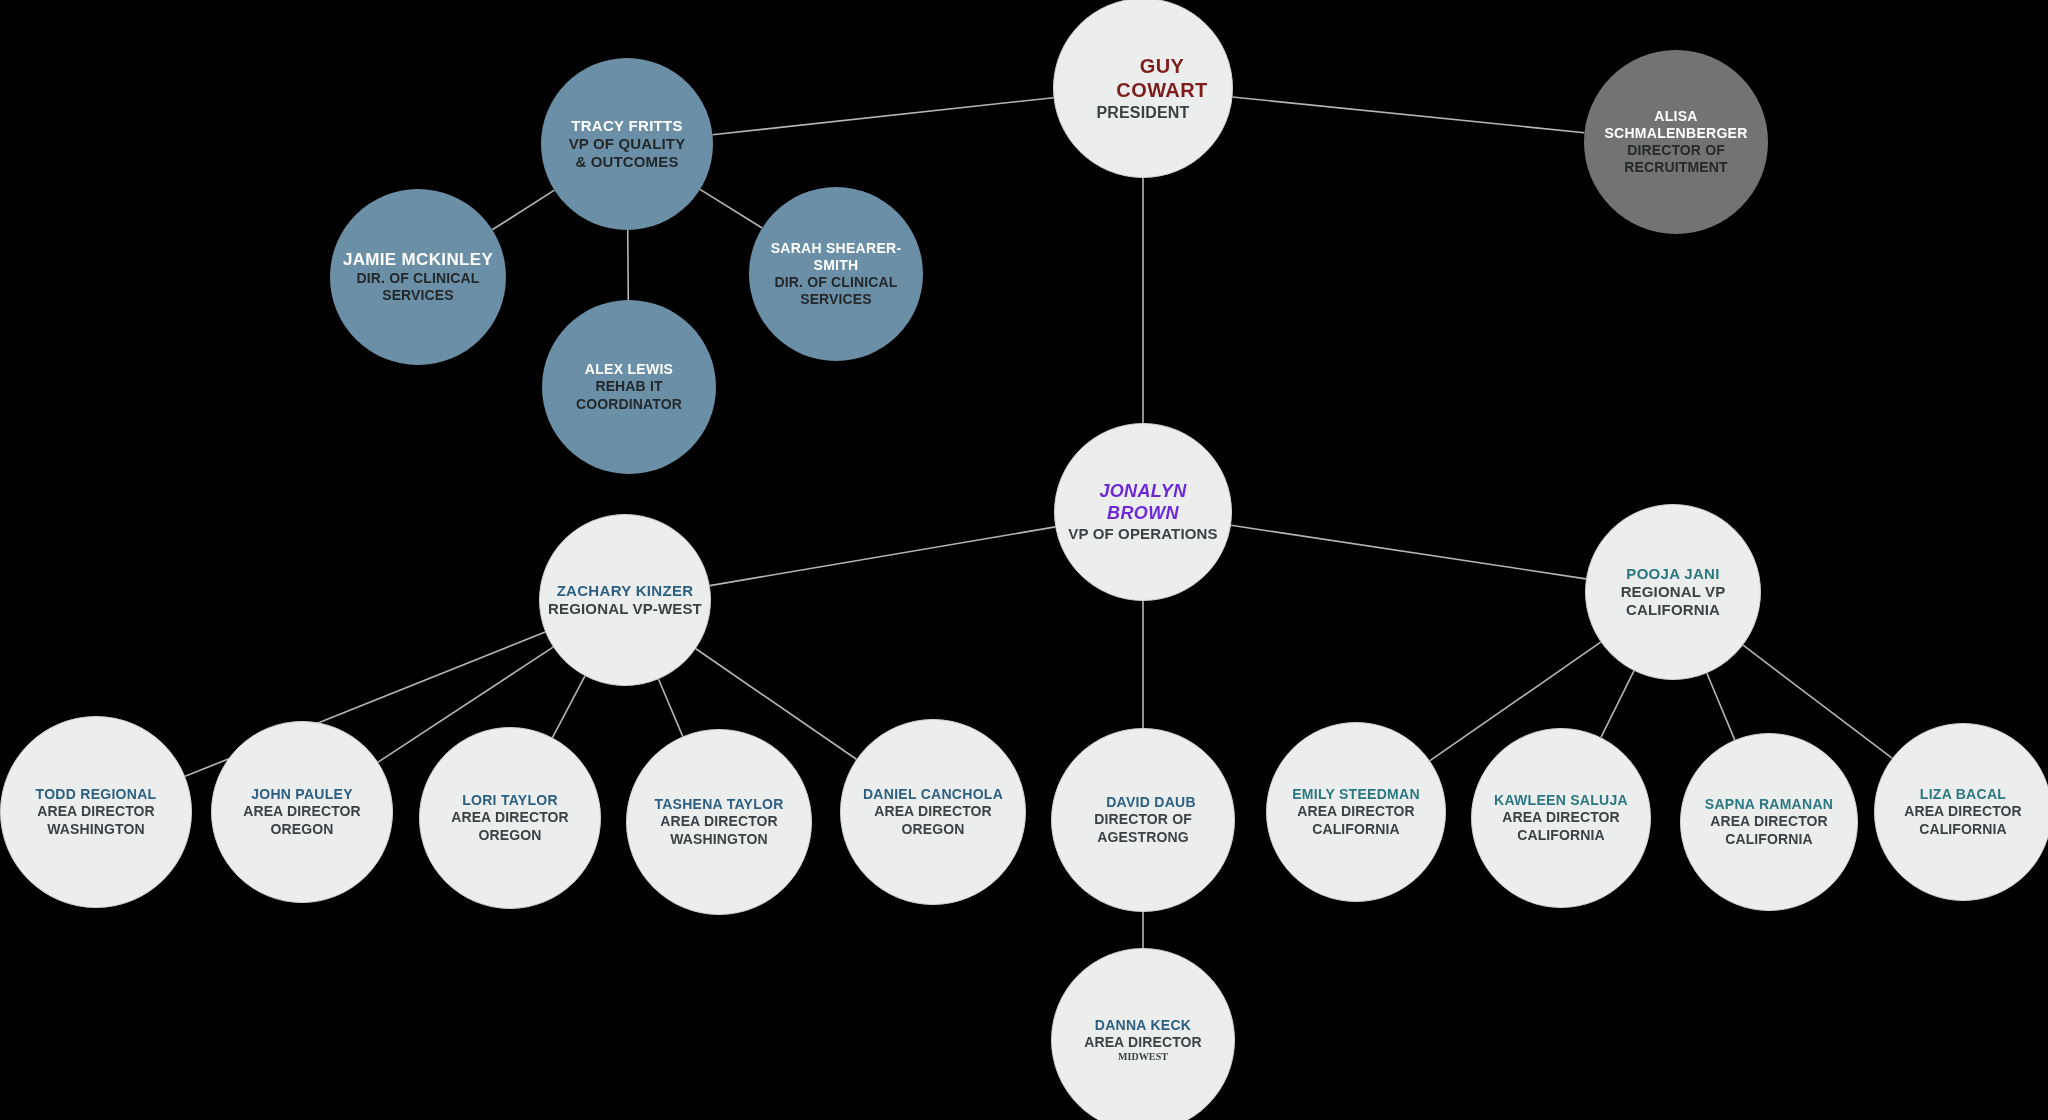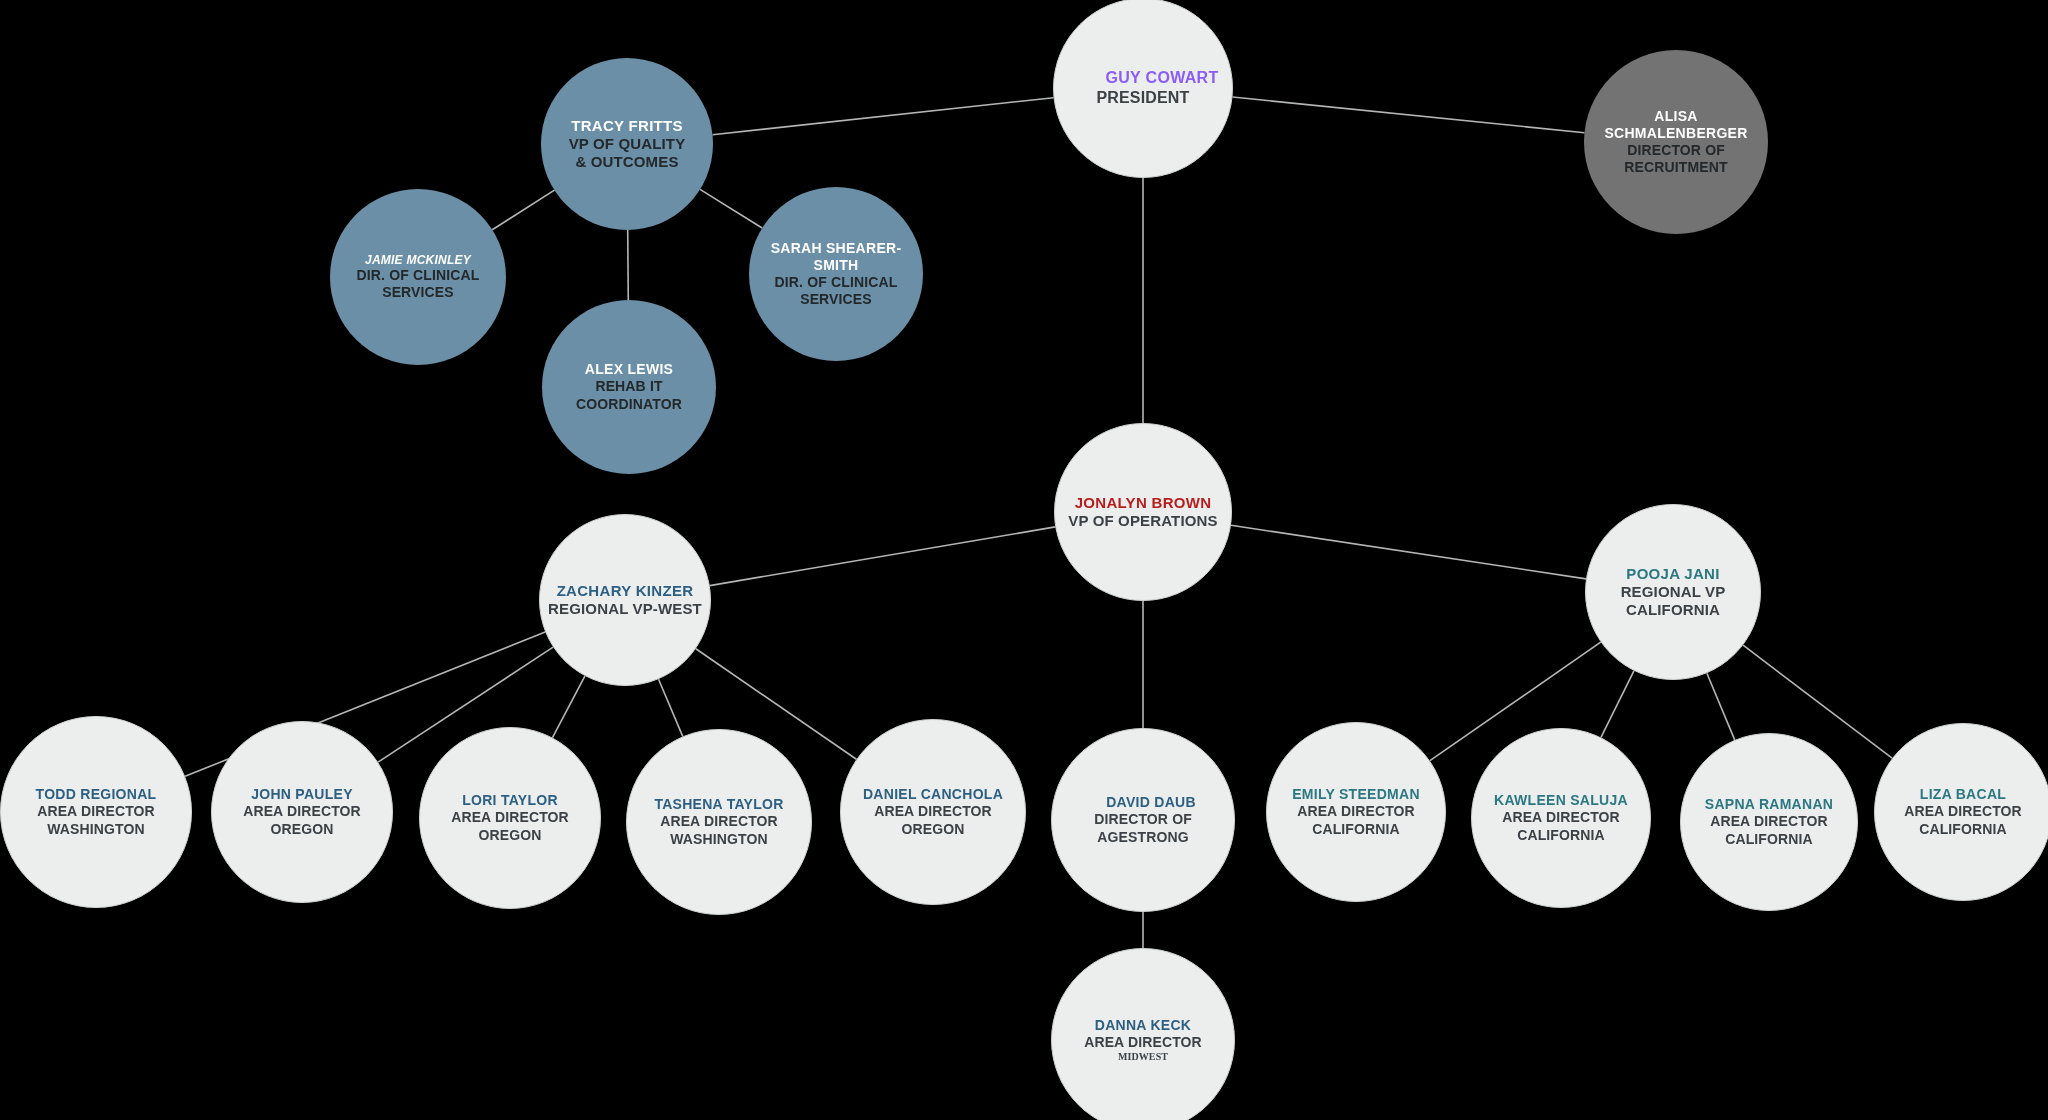--- a/index.html
+++ b/index.html
@@ -38,50 +38,50 @@
       <line x1="658.5323122818111" y1="679.1933332612986" x2="682.7383134626926" y2="736.3606977523166" stroke="#b4b6b6" stroke-width="1.6"></line>
       <line x1="695.8407509389278" y1="648.7605168800412" x2="856.3931414265082" y2="759.2706038390252" stroke="#b4b6b6" stroke-width="1.6"></line>
       <line x1="1143" y1="912" x2="1143" y2="948" stroke="#b4b6b6" stroke-width="1.6"></line>
       <line x1="1600.7046061758354" y1="642.1734594363288" x2="1429.938470956532" y2="760.686234667391" stroke="#b4b6b6" stroke-width="1.6"></line>
       <line x1="1633.9245613097728" y1="670.8486530713512" x2="1600.9635168422778" y2="737.3593320861181" stroke="#b4b6b6" stroke-width="1.6"></line>
       <line x1="1706.8962898383847" y1="673.2098610711299" x2="1734.7185250498155" y2="739.8672995985164" stroke="#b4b6b6" stroke-width="1.6"></line>
       <line x1="1743.1088318394109" y1="645.1860103609324" x2="1892.0944768896868" y2="758.2096031576934" stroke="#b4b6b6" stroke-width="1.6"></line>
     </svg>
   <div id="nodes">
       <div class="node light" style="left: 1053px; top: -2px; width: 180px; height: 180px;">
-        <div class="nm" style="color: #8b5cf6; font-size: 16px; max-width: 166px; margin-left: 38px;">GUY COWART</div>
+        <div class="nm" style="color: #7f1d1d; font-size: 20px; max-width: 166px; margin-left: 38px;">GUY COWART</div>
         <div class="ti" style="font-size: 16px;">PRESIDENT</div>
       </div>
       <div class="node steel" style="left: 541px; top: 58px; width: 172px; height: 172px;">
         <div class="nm" style="color: rgb(255, 255, 255); font-size: 15px; max-width: 158px;">TRACY FRITTS</div>
         <div class="ti" style="font-size: 15px;">VP OF QUALITY</div>
         <div class="ti" style="font-size: 15px;">&amp; OUTCOMES</div>
       </div>
       <div class="node teal" style="left: 1584px; top: 50px; width: 184px; height: 184px;">
         <div class="nm" style="color: rgb(255, 255, 255); font-size: 14px; max-width: 170px;">ALISA SCHMALENBERGER</div>
         <div class="ti" style="font-size: 14px;">DIRECTOR OF</div>
         <div class="ti" style="font-size: 14px; text-align: center;">RECRUITMENT</div>
       </div>
       <div class="node steel" style="left: 330px; top: 189px; width: 176px; height: 176px;">
-        <div class="nm" style="color: rgb(255, 255, 255); font-size: 12px; max-width: 162px; font-style: italic;">JAMIE MCKINLEY</div>
+        <div class="nm" style="color: rgb(255, 255, 255); font-size: 17px; max-width: 162px;">JAMIE MCKINLEY</div>
         <div class="ti" style="font-size: 14px;">DIR. OF CLINICAL</div>
         <div class="ti" style="font-size: 14px;">SERVICES</div>
       </div>
       <div class="node steel" style="left: 749px; top: 187px; width: 174px; height: 174px;">
         <div class="nm" style="color: rgb(255, 255, 255); font-size: 14px; max-width: 160px;">SARAH SHEARER-SMITH</div>
         <div class="ti" style="font-size: 14px;">DIR. OF CLINICAL</div>
         <div class="ti" style="font-size: 14px;">SERVICES</div>
       </div>
       <div class="node steel" style="left: 542px; top: 300px; width: 174px; height: 174px;">
         <div class="nm" style="color: rgb(255, 255, 255); font-size: 14px; max-width: 160px;">ALEX LEWIS</div>
         <div class="ti" style="font-size: 14px; text-align: right;">REHAB IT</div>
         <div class="ti" style="font-size: 14px;">COORDINATOR</div>
       </div>
       <div class="node light" style="left: 1054px; top: 423px; width: 178px; height: 178px;">
-        <div class="nm" style="color: #b91c1c; font-size: 15px; max-width: 164px;">JONALYN BROWN</div>
+        <div class="nm" style="color: #6d28d9; font-size: 18px; max-width: 164px; font-style: italic;">JONALYN BROWN</div>
         <div class="ti" style="font-size: 15px;">VP OF OPERATIONS</div>
       </div>
       <div class="node light" style="left: 539px; top: 514px; width: 172px; height: 172px;">
         <div class="nm" style="color: rgb(44, 95, 130); font-size: 15px; max-width: 158px;">ZACHARY KINZER</div>
         <div class="ti" style="font-size: 15px;">REGIONAL VP-WEST</div>
       </div>
       <div class="node light" style="left: 1585px; top: 504px; width: 176px; height: 176px;">
         <div class="nm" style="color: rgb(44, 120, 130); font-size: 15px; max-width: 162px;">POOJA JANI</div>
         <div class="ti" style="font-size: 15px;">REGIONAL VP</div>
         <div class="ti" style="font-size: 15px;">CALIFORNIA</div>

